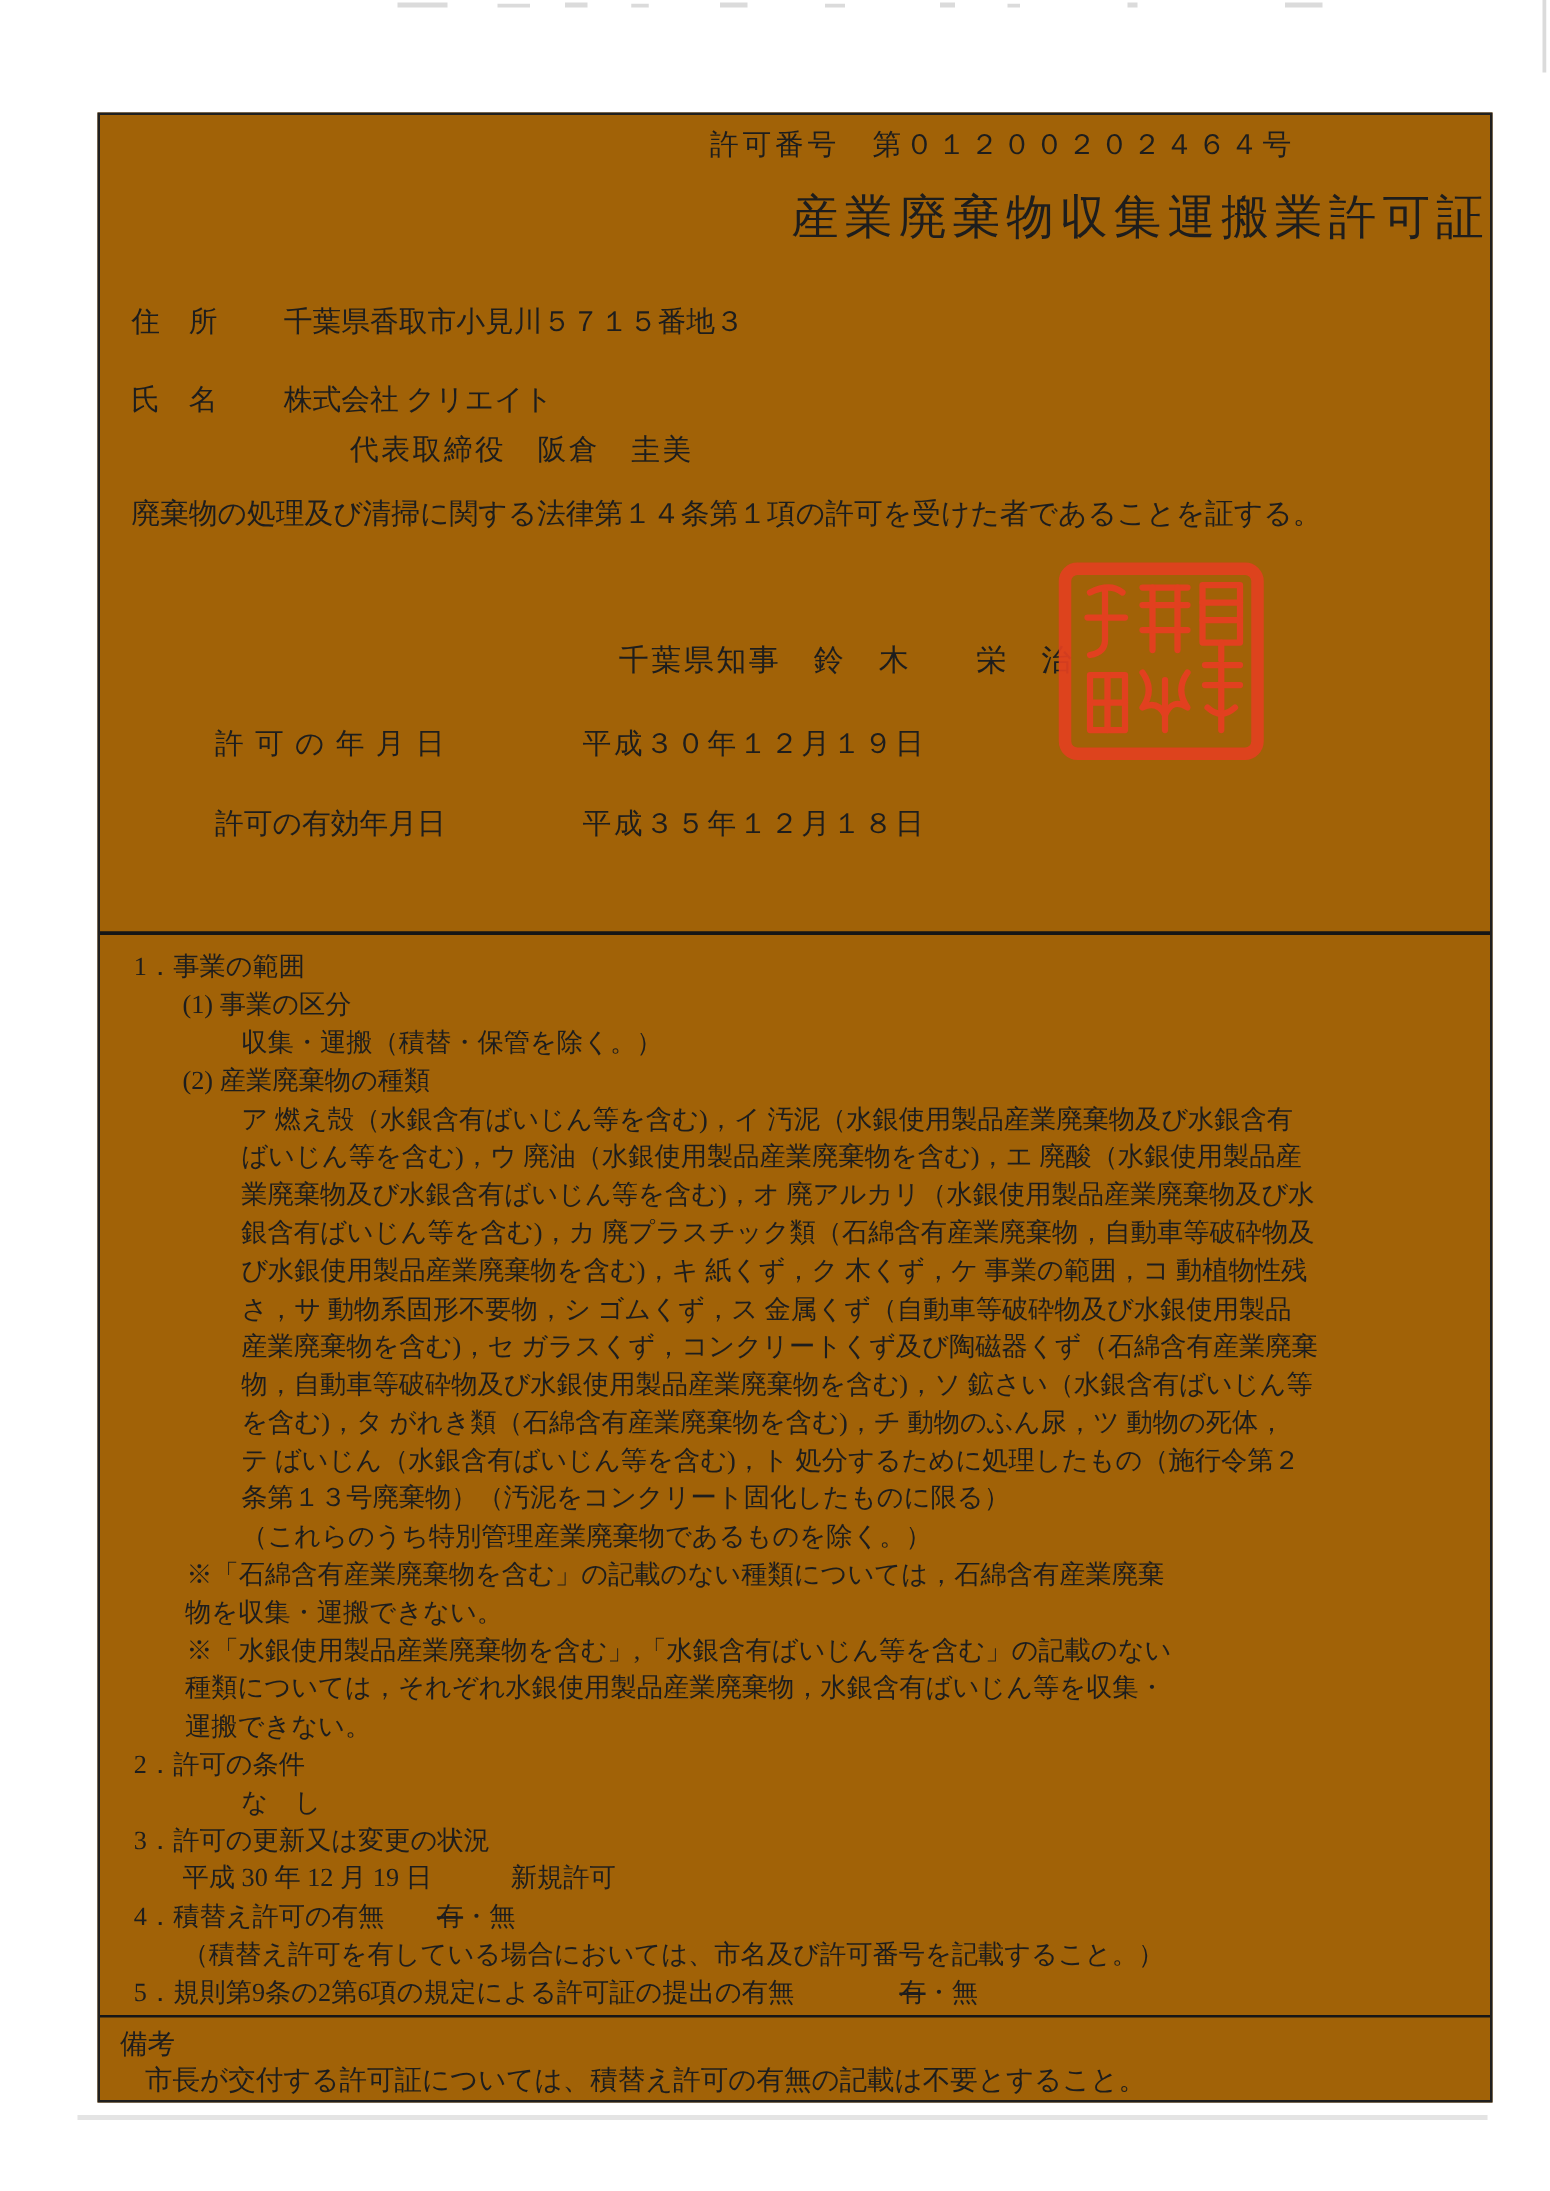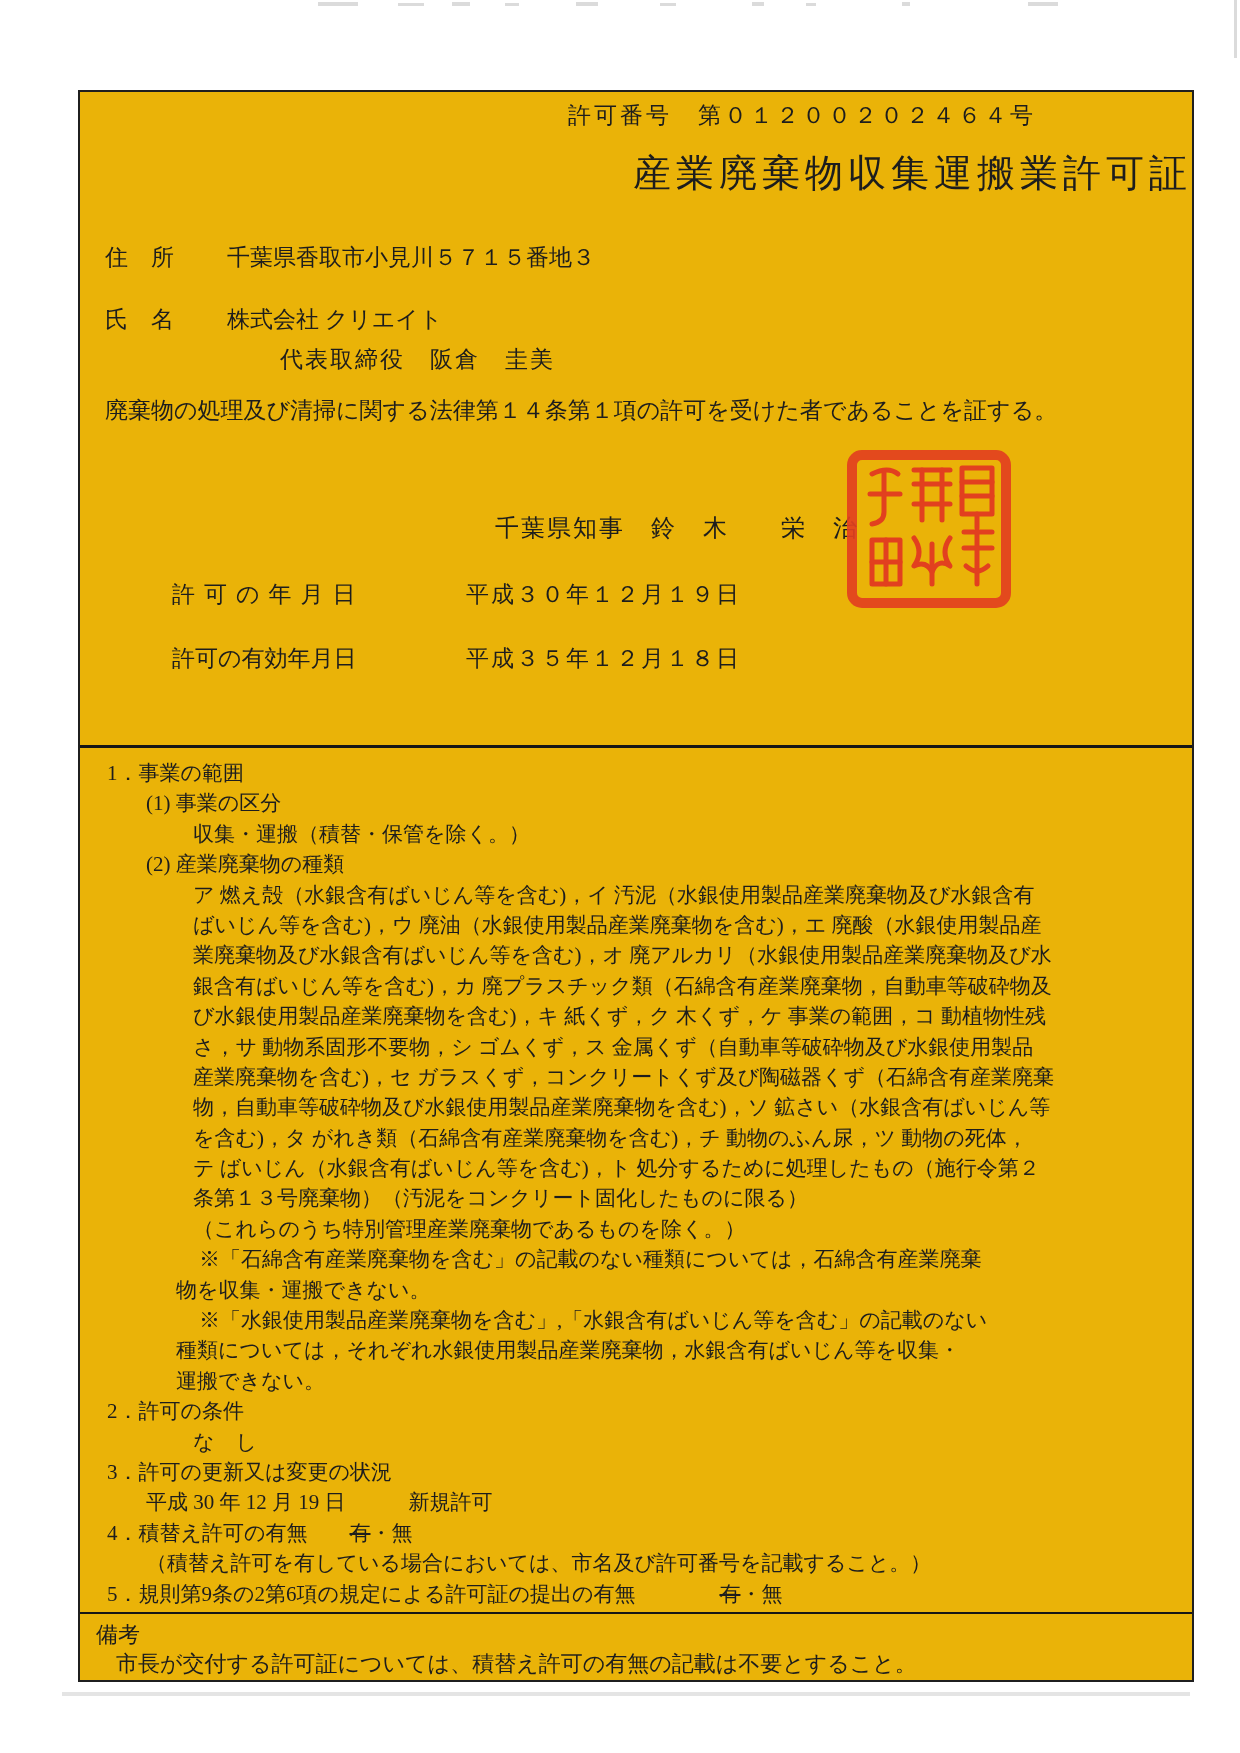--- a/index.html
+++ b/index.html
@@ -3,21 +3,21 @@
 <meta charset="utf-8">
 <style>
   html,body{margin:0;padding:0;}
   body{
     width:1240px;height:1753px;position:relative;background:#ffffff;
     font-family:"Liberation Serif","DejaVu Serif",serif;color:#1d1d1d;
     overflow:hidden;
   }
   .doc-box{
     position:absolute;left:78px;top:90px;width:1112px;height:1588px;
-    border:2px solid #1f1f1f;background:#eab308;
+    border:2px solid #1f1f1f;background:#a16207;
   }
   .permit-no{position:absolute;top:8px;right:156px;font-size:23px;letter-spacing:3px;white-space:nowrap;}
   .title{position:absolute;top:56px;left:0;width:100%;text-align:right;font-size:38px;letter-spacing:5px;font-weight:500;white-space:nowrap;}
   .row{position:absolute;left:0;width:100%;font-size:23px;white-space:nowrap;}
   .row .lab{position:absolute;left:25px;letter-spacing:23px;}
   .row .val{position:absolute;left:147px;}
   .addr-row{top:150px}
   .name-row{top:212px}
   .name-row2{top:252px}
   .name-row2 .val2{position:absolute;left:200px;letter-spacing:2px;}
@@ -30,22 +30,22 @@
   .issue-row .dlab{letter-spacing:9px;}
   .date-row .dval{position:absolute;left:386px;letter-spacing:2px;}
   .seal{position:absolute;left:766px;top:356px;width:166px;height:162px;color:var(--seal,#e2401f);}
   .divider1{position:absolute;top:653px;left:0;width:100%;height:0;border-top:3px solid #161616;}
   .divider2{position:absolute;top:1520px;left:0;width:100%;height:0;border-top:2px solid #161616;}
   .body-lines{position:absolute;top:666px;left:0;width:100%;font-size:21px;}
   .bline{height:30.4px;line-height:30.4px;white-space:nowrap;}
   .ind0{padding-left:27px;}
   .ind1{padding-left:52px;margin-left:14px;}
   .ind2{padding-left:113px;}
-  .ind3{padding-left:119px;}
-  .ind4{padding-left:96px;}
+  .ind3{padding-left:69px;}
+  .ind4{padding-left:68px;}
   .strike{text-decoration:line-through;text-decoration-thickness:2px;}
   .remarks-label{position:absolute;top:1528px;left:16px;font-size:22px;}
   .remarks-text{position:absolute;top:1557px;left:36px;font-size:22px;white-space:nowrap;}
   .artifact{position:absolute;background:#bdbdbd;opacity:.55;}
   .shadow-line{position:absolute;left:62px;top:1692px;width:1128px;height:4px;background:#d9d9d9;opacity:.7;}
 </style>
 </head>
 <body>
 
 <div class="artifact" style="left:318px;top:2px;width:40px;height:4px;"></div>

